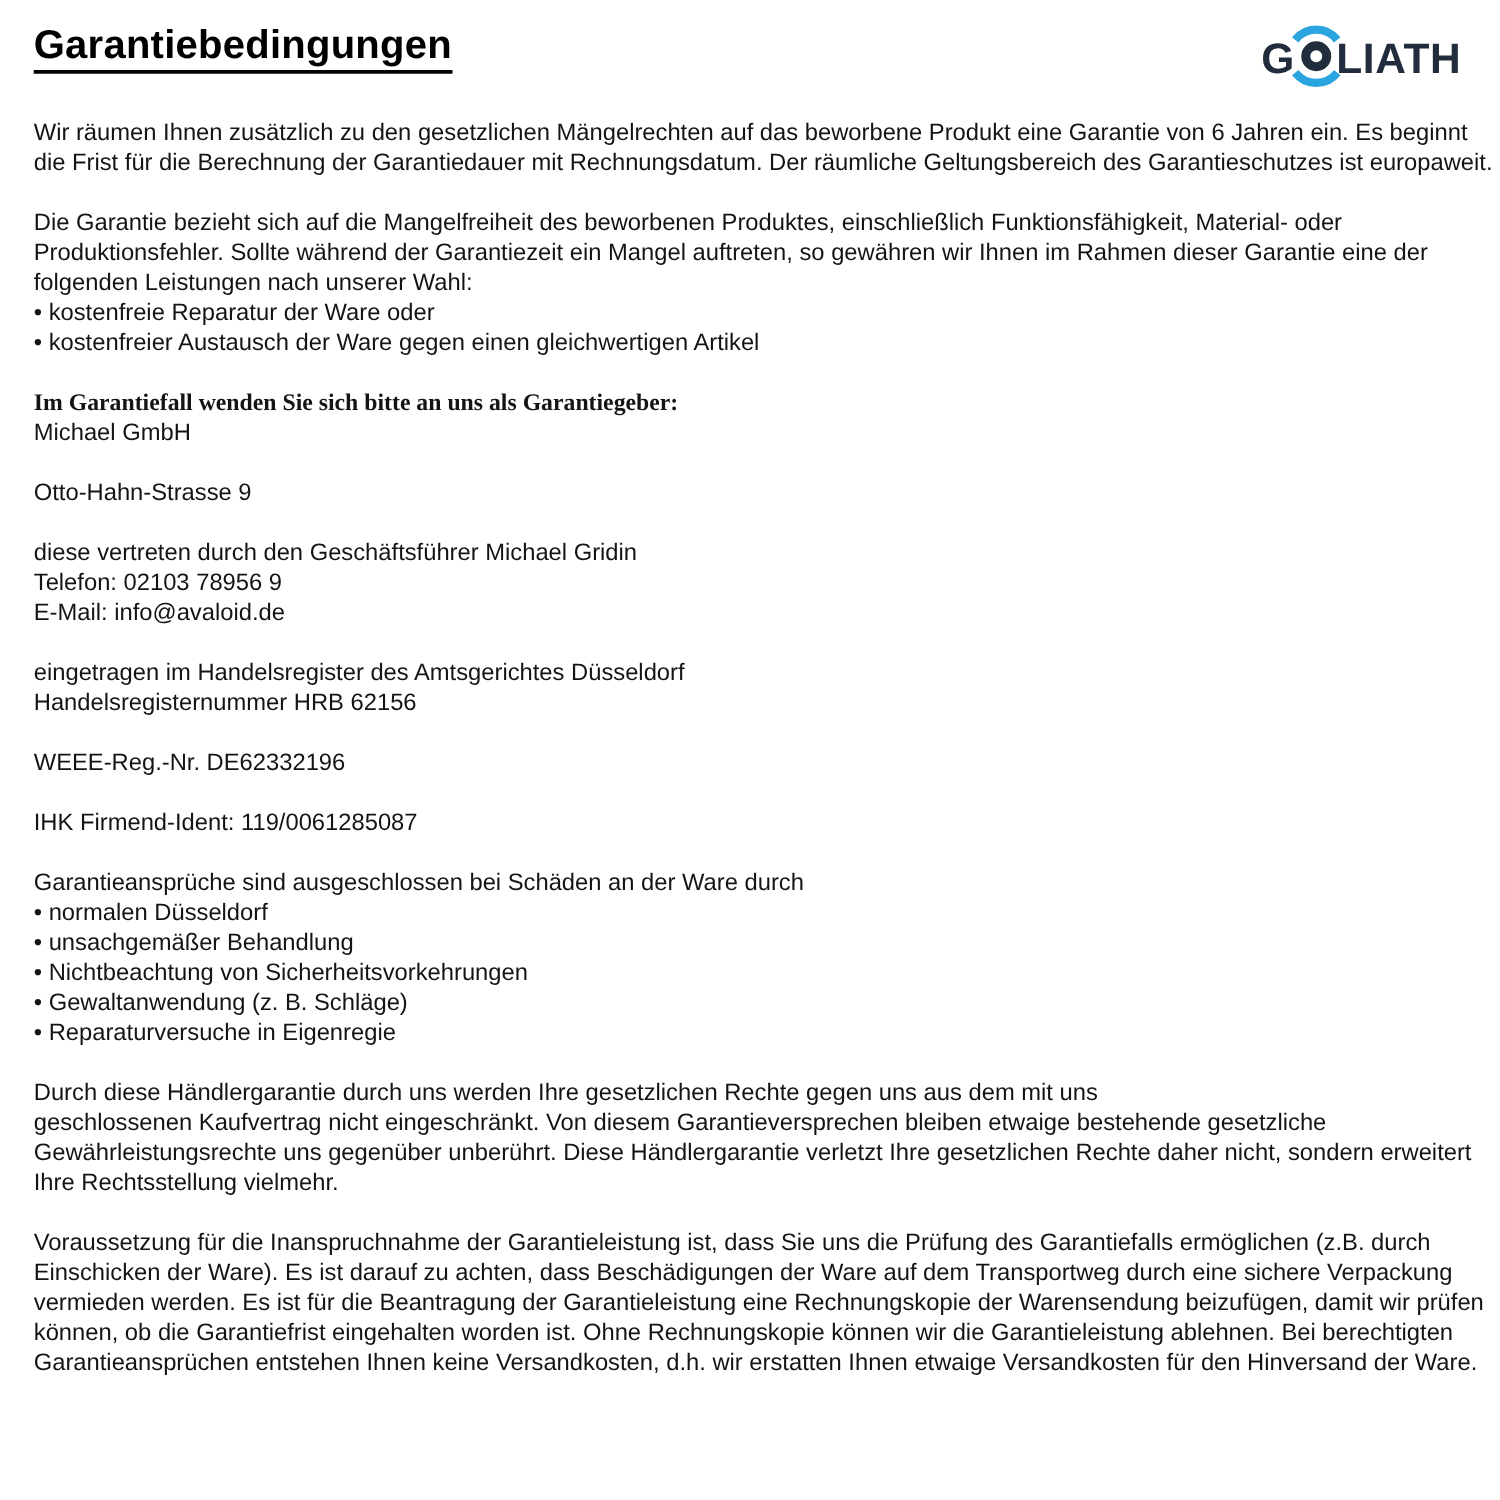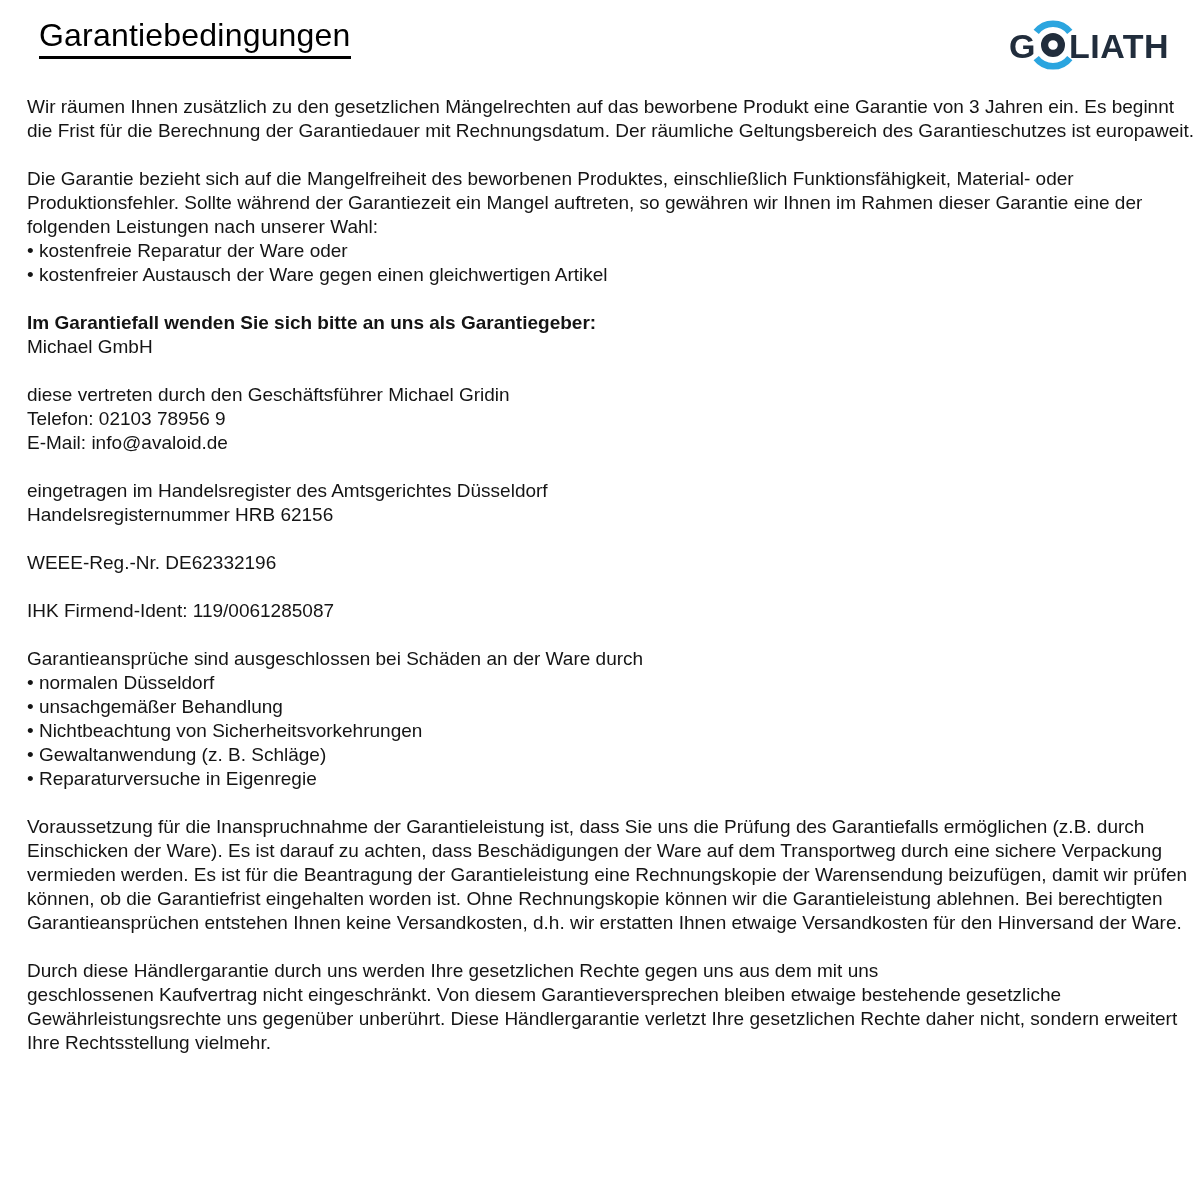--- a/index.html
+++ b/index.html
@@ -12,35 +12,35 @@
   }
   .page {
     position: relative;
     width: 1200px; height: 1200px;
     padding: 16px 0 0 27px;
   }
   h1.doc-title {
     display: inline-block;
     font-size: 32px;
     line-height: 38px;
-    font-weight: normal;
+    font-weight: bold;
     color: #000;
     letter-spacing: 0.2px;
     border-bottom: 3px solid #000;
     padding-bottom: 2px;
-    margin: 0 0 36px 12px;
+    margin: 0 0 36px 0;
   }
   .doc-body { font-size: 19px; line-height: 24px; }
   .doc-body p.block {
     white-space: pre;
     margin: 0 0 24px 0;
     font-size: 19px;
     line-height: 24px;
   }
-  .doc-body p.block.bold { font-weight: bold; }
+  .doc-body p.block.bold { font-weight: bold; font-family: Liberation Serif, serif; }
   .doc-body p.block.tight { margin-bottom: 0; }
   .logo {
     position: absolute;
     top: 10px;
     left: 1006px;
     width: 172px;
     height: 66px;
   }
   .logo svg { display: block; }
   .logo text {
@@ -62,46 +62,47 @@
       <path d="M 30.2 48.1 A 21.3 21.3 0 0 0 63.8 48.1" fill="none" stroke="#2BA5DF" stroke-width="6.6" stroke-linecap="butt"></path>
 
       <circle cx="47" cy="35" r="8.4" fill="none" stroke="#212D3C" stroke-width="7.2"></circle>
 
       <text x="3" y="48" font-size="34" fill="#212D3C">G</text>
       <text x="63" y="48" font-size="34" letter-spacing="0.5" fill="#212D3C">LIATH</text>
     </svg>
   </div>
 
   <div class="doc-body">
-      <p class="block">Wir räumen Ihnen zusätzlich zu den gesetzlichen Mängelrechten auf das beworbene Produkt eine Garantie von 3 Jahren ein. Es beginnt
+      <p class="block">Wir räumen Ihnen zusätzlich zu den gesetzlichen Mängelrechten auf das beworbene Produkt eine Garantie von 6 Jahren ein. Es beginnt
 die Frist für die Berechnung der Garantiedauer mit Rechnungsdatum. Der räumliche Geltungsbereich des Garantieschutzes ist europaweit.</p>
       <p class="block">Die Garantie bezieht sich auf die Mangelfreiheit des beworbenen Produktes, einschließlich Funktionsfähigkeit, Material- oder
 Produktionsfehler. Sollte während der Garantiezeit ein Mangel auftreten, so gewähren wir Ihnen im Rahmen dieser Garantie eine der
 folgenden Leistungen nach unserer Wahl:
 • kostenfreie Reparatur der Ware oder
 • kostenfreier Austausch der Ware gegen einen gleichwertigen Artikel</p>
       <p class="block bold tight">Im Garantiefall wenden Sie sich bitte an uns als Garantiegeber:</p>
       <p class="block">Michael GmbH</p>
+      <p class="block">Otto-Hahn-Strasse 9</p>
       <p class="block">diese vertreten durch den Geschäftsführer Michael Gridin
 Telefon: 02103 78956 9
 E-Mail: info@avaloid.de</p>
       <p class="block">eingetragen im Handelsregister des Amtsgerichtes Düsseldorf
 Handelsregisternummer HRB 62156</p>
       <p class="block">WEEE-Reg.-Nr. DE62332196</p>
       <p class="block">IHK Firmend-Ident: 119/0061285087</p>
       <p class="block">Garantieansprüche sind ausgeschlossen bei Schäden an der Ware durch
 • normalen Düsseldorf
 • unsachgemäßer Behandlung
 • Nichtbeachtung von Sicherheitsvorkehrungen
 • Gewaltanwendung (z. B. Schläge)
 • Reparaturversuche in Eigenregie</p>
+      <p class="block">Durch diese Händlergarantie durch uns werden Ihre gesetzlichen Rechte gegen uns aus dem mit uns
+geschlossenen Kaufvertrag nicht eingeschränkt. Von diesem Garantieversprechen bleiben etwaige bestehende gesetzliche
+Gewährleistungsrechte uns gegenüber unberührt. Diese Händlergarantie verletzt Ihre gesetzlichen Rechte daher nicht, sondern erweitert
+Ihre Rechtsstellung vielmehr.</p>
       <p class="block">Voraussetzung für die Inanspruchnahme der Garantieleistung ist, dass Sie uns die Prüfung des Garantiefalls ermöglichen (z.B. durch
 Einschicken der Ware). Es ist darauf zu achten, dass Beschädigungen der Ware auf dem Transportweg durch eine sichere Verpackung
 vermieden werden. Es ist für die Beantragung der Garantieleistung eine Rechnungskopie der Warensendung beizufügen, damit wir prüfen
 können, ob die Garantiefrist eingehalten worden ist. Ohne Rechnungskopie können wir die Garantieleistung ablehnen. Bei berechtigten
 Garantieansprüchen entstehen Ihnen keine Versandkosten, d.h. wir erstatten Ihnen etwaige Versandkosten für den Hinversand der Ware.</p>
-      <p class="block">Durch diese Händlergarantie durch uns werden Ihre gesetzlichen Rechte gegen uns aus dem mit uns
-geschlossenen Kaufvertrag nicht eingeschränkt. Von diesem Garantieversprechen bleiben etwaige bestehende gesetzliche
-Gewährleistungsrechte uns gegenüber unberührt. Diese Händlergarantie verletzt Ihre gesetzlichen Rechte daher nicht, sondern erweitert
-Ihre Rechtsstellung vielmehr.</p>
     </div>
 
 </div>
 
 </body></html>

